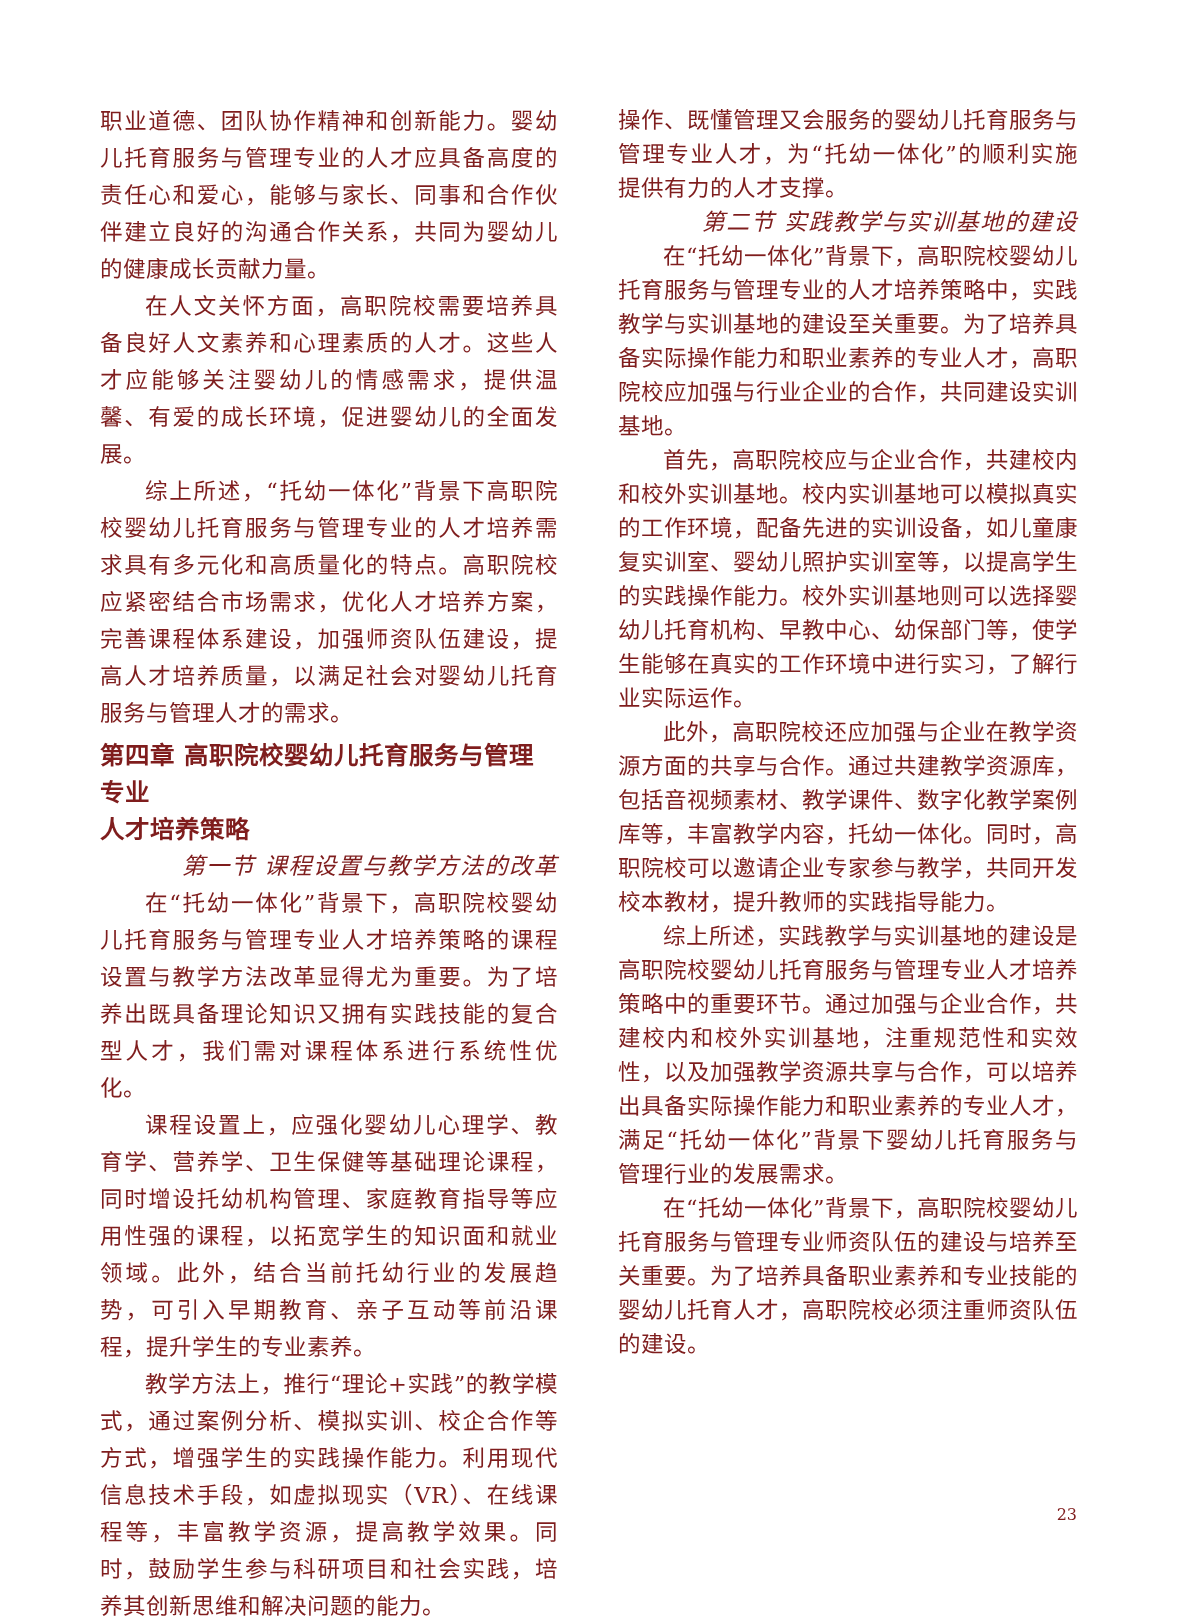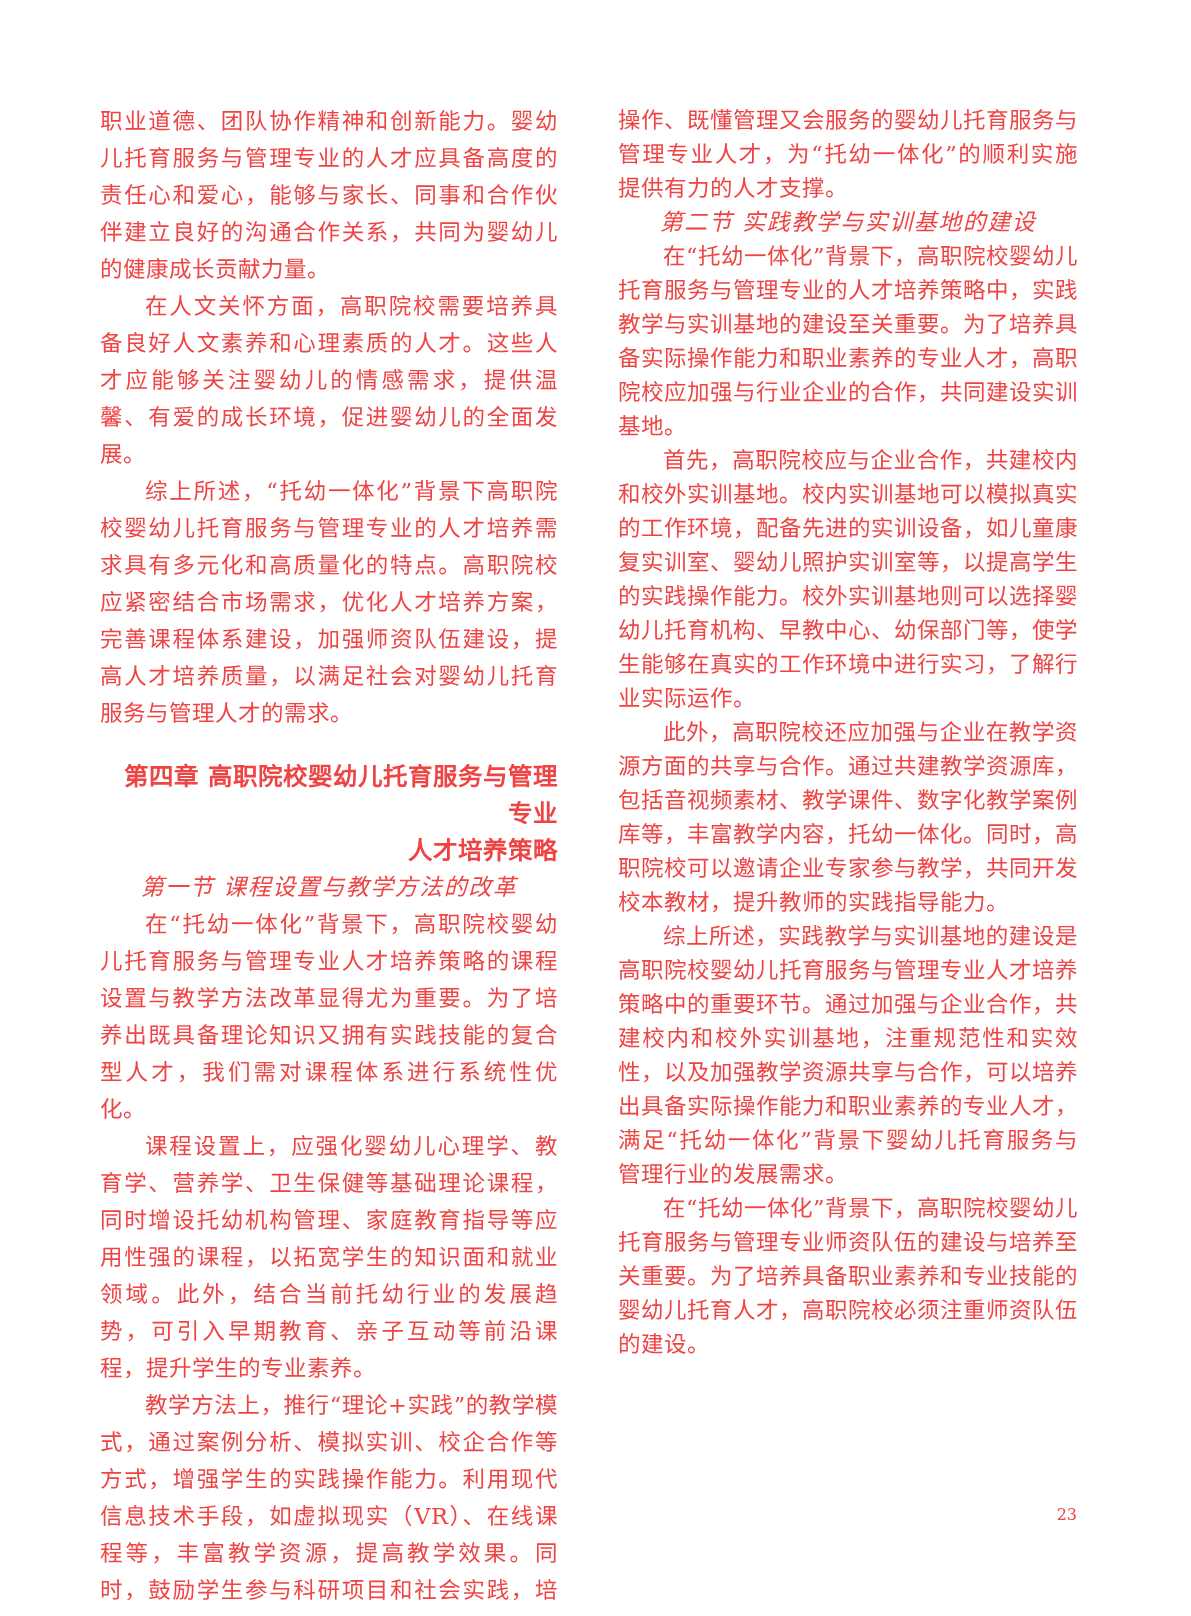--- a/index.html
+++ b/index.html
@@ -7,21 +7,21 @@
     padding: 0;
     background: #e8e8e8;
   }
   .page {
     position: relative;
     width: 1191px;
     height: 1616px;
     margin: 0 auto;
     background: #ffffff;
     font-family: "DejaVu Serif", "Liberation Serif", serif;
-    color: #ef4444;
+    color: #7f1d1d;
     overflow: hidden;
   }
   .columns {
     display: flex;
     padding: 103px 0 0 100px;
     gap: 60px;
   }
   .col {
     font-size: 22.5px;
     text-align: justify;
@@ -33,29 +33,29 @@
   p.body {
     margin: 0;
     text-indent: 2em;
   }
   p.body.noindent { text-indent: 0; }
 
   .chapter-heading {
     font-family: "DejaVu Sans", "Liberation Sans", sans-serif;
     font-weight: bold;
     font-size: 24.5px;
-    text-align: right;
+    text-align: left;
     text-indent: 0;
-    margin: 26px 0 0 0;
+    margin: 5px 0 0 0;
   }
   .section-heading {
     font-style: italic;
     font-weight: 500;
     font-size: 23px;
-    text-align: center;
+    text-align: right;
     text-indent: 0;
     margin: 0;
     letter-spacing: 1.5px;
   }
   .page-number {
     position: absolute;
     top: 1500px;
     right: 114px;
     font-size: 16px;
     line-height: 30px;

